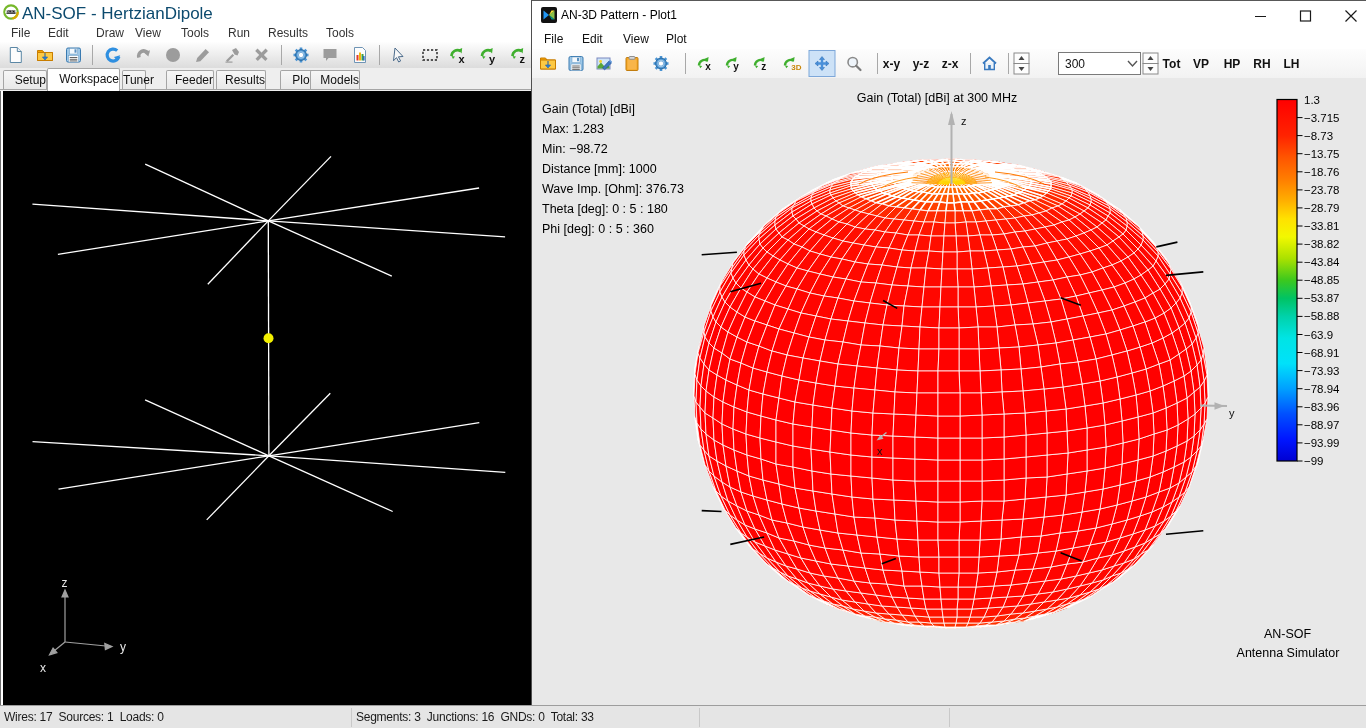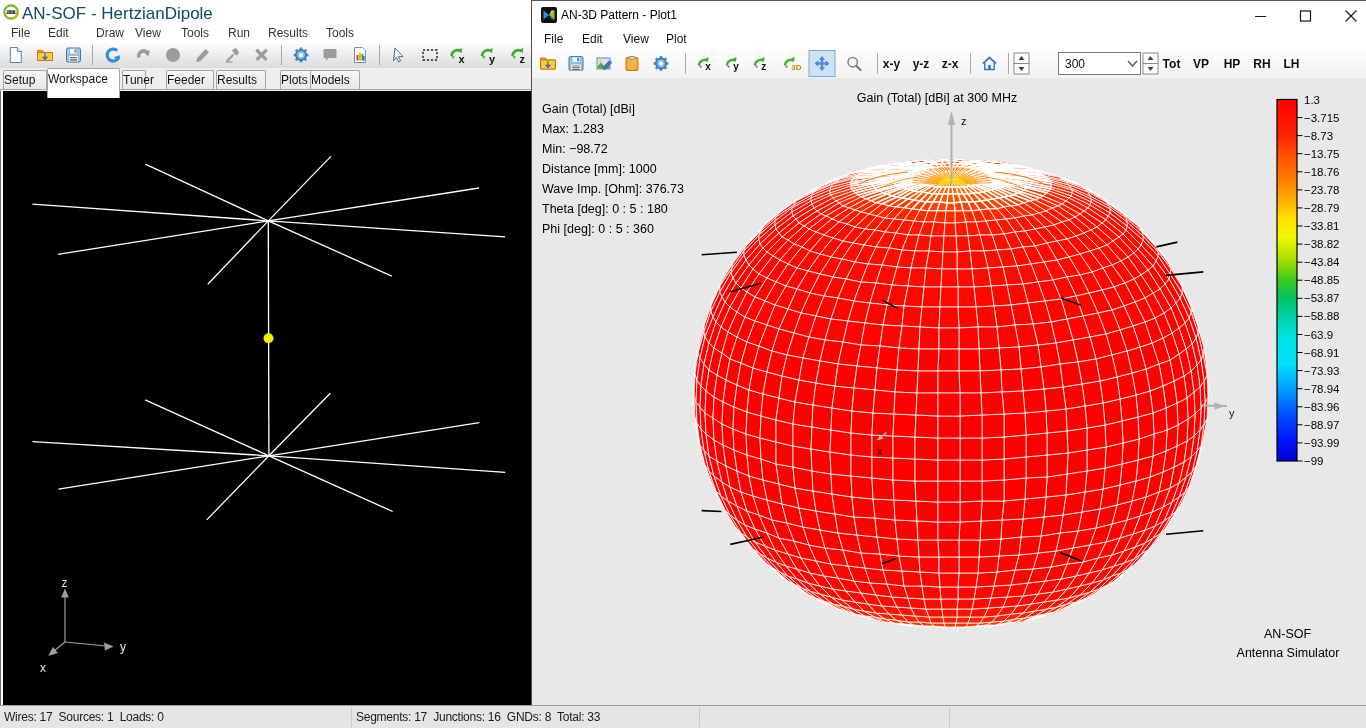--- a/index.html
+++ b/index.html
@@ -8,22 +8,22 @@
 .abs{position:absolute}
 #main{position:absolute;left:0;top:0;width:1366px;height:728px;background:#fff}
 #mtitle{position:absolute;left:0;top:0;width:1366px;height:24px;background:#fff}
 #mtitle .txt{position:absolute;left:22px;top:4px;font-size:17px;color:#0c4a6e;white-space:pre}
 #mmenu{position:absolute;left:0;top:24px;width:1366px;height:18px;background:#fff;font-size:12px;color:#333}
 #mmenu span{position:absolute;top:2px}
 #mtoolbar{position:absolute;left:0;top:42px;width:1366px;height:26px;
   background:linear-gradient(#fefefe,#e9e9e9 60%,#dcdcdc)}
 #mtabs{position:absolute;left:0;top:68px;width:1366px;height:23px;background:#eee;font-size:12px;color:#111}
 .tab{position:absolute;top:2px;height:19px;background:linear-gradient(#f6f6f6,#e8e8e8);
-  border:1px solid #a5a5a5;border-bottom:none;border-radius:2px 2px 0 0;text-align:left;line-height:18px}
-.tab.active{top:0;height:30px;background:#fff;z-index:3;line-height:21px}
+  border:1px solid #a5a5a5;border-bottom:none;border-radius:2px 2px 0 0;text-align:right;line-height:18px}
+.tab.active{top:0;height:23px;background:#fff;z-index:3;line-height:21px}
 #mtabs .underline{position:absolute;left:0;top:21px;width:1366px;height:1px;background:#a5a5a5;z-index:1}
 #wsvg{position:absolute;left:0;top:91px}
 #statusbar{position:absolute;left:0;top:705px;width:1366px;height:23px;background:#e5e5e5;
   border-top:1px solid #9d9d9d;font-size:12px;color:#1a1a1a;letter-spacing:-0.25px}
 #statusbar span{position:absolute;top:4px;white-space:pre}
 #statusbar i{position:absolute;top:2px;width:1px;height:19px;background:#c9c9c9;font-style:normal}
 #plot{position:absolute;left:531px;top:0;width:835px;height:705px;background:#0f766e;
   border-left:1px solid #4f4f4f;border-top:1px solid #585858;z-index:10}
 #ptitle{position:absolute;left:0;top:0;width:100%;height:29px;background:#fff}
 #ptitle .txt{position:absolute;left:29px;top:7px;font-size:12px;color:#000}
@@ -196,21 +196,21 @@
 </g>
 <g fill="#e8e8e8" font-size="12" font-family="Liberation Sans">
 <text x="61.5" y="496">z</text>
         <text x="120" y="560">y</text>
         <text x="40" y="581">x</text>
 </g>
     </svg>
   <div id="statusbar">
     <span style="left:4px">Wires: 17  Sources: 1  Loads: 0</span>
     <i style="left:351px"></i>
-    <span style="left:356px">Segments: 17  Junctions: 16  GNDs: 8  Total: 33</span>
+    <span style="left:356px">Segments: 3  Junctions: 16  GNDs: 0  Total: 33</span>
     <i style="left:699px"></i>
     <i style="left:949px"></i>
   </div>
 </div>
 <div id="plot">
   <div id="ptitle">
     <svg class="abs" style="left:9px;top:6px" width="16" height="16" viewBox="0 0 16 16">
       <rect x="0" y="0" width="16" height="16" rx="2" fill="#111"></rect>
       <path d="M8 8L2.5 3.5v9z" fill="#2196f3"></path>
       <path d="M8 8l5.5-4.5v9z" fill="#8bc34a"></path>

